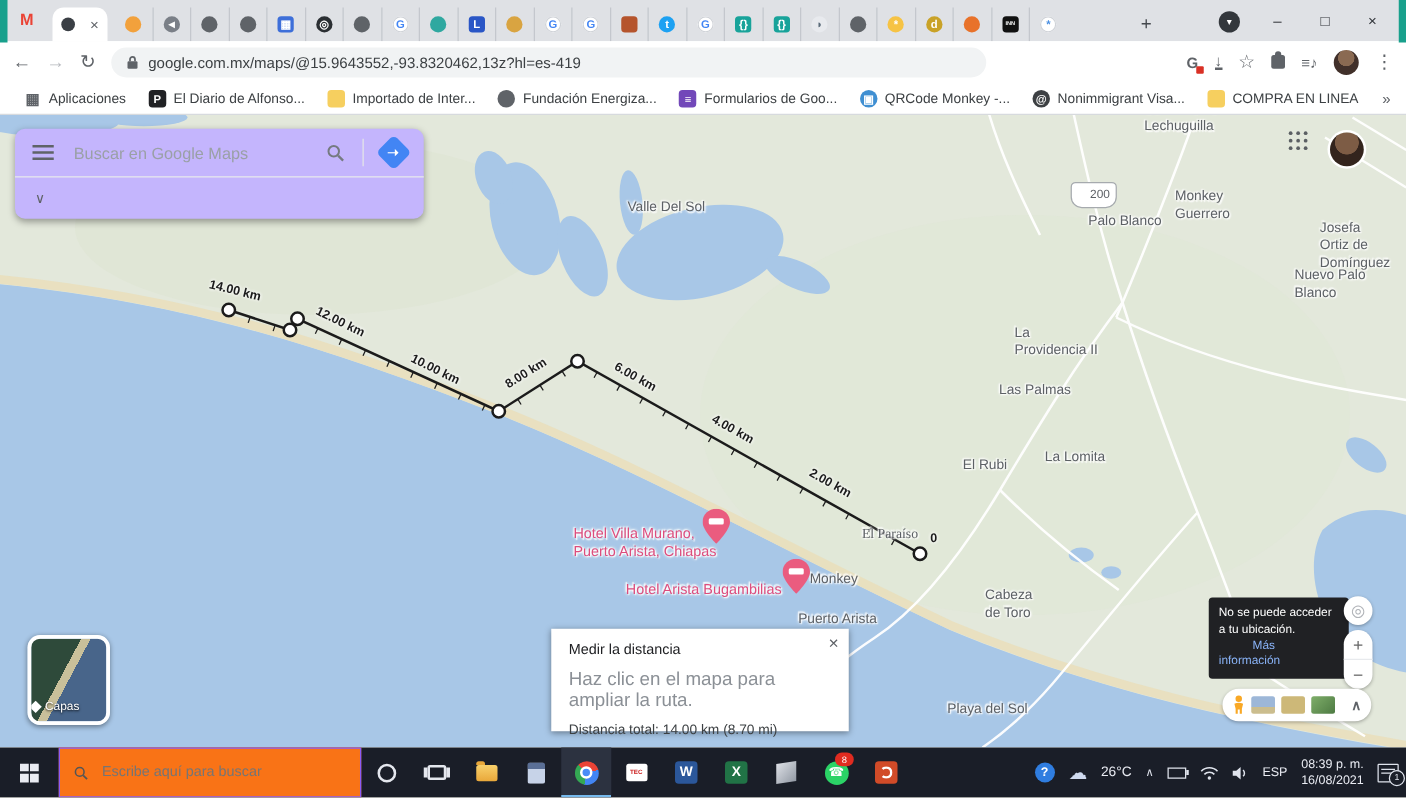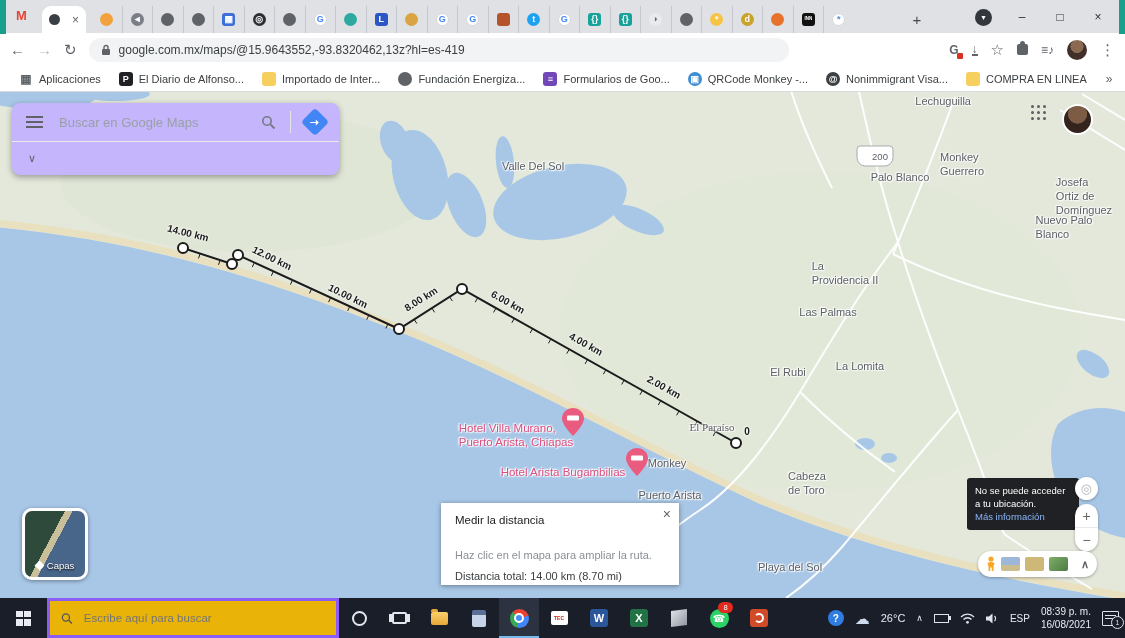--- a/index.html
+++ b/index.html
@@ -78,60 +78,60 @@
   
   .appgrid{position:absolute;left:1031px;top:13px;width:15px;height:15px;display:grid;
       grid-template-columns:repeat(3,3px);grid-template-rows:repeat(3,3px);gap:3px;}
   .appgrid i{background:#5b5f63;border-radius:50%;}
   .map-avatar{position:absolute;left:1064px;top:14px;width:27px;height:27px;border-radius:50%;
       background:radial-gradient(circle at 50% 30%,#7d5c45 0 40%,#33241d 42%);box-shadow:0 0 0 2px #fff;}
   
   .measure{position:absolute;left:441px;top:411px;width:238px;height:82px;background:#fff;
       box-shadow:0 1px 5px rgba(0,0,0,.4);padding:11px 14px;box-sizing:border-box;z-index:4;}
   .measure h4{margin:0;font-size:11.5px;color:#202124;font-weight:normal;}
-  .measure .hint{margin-top:23px;font-size:11px;color:#8b9096;}
+  .measure .hint{margin-top:9px;font-size:15px;color:#8b9096;}
   .measure .total{margin-top:9px;font-size:11px;color:#3c4043;}
   .mclose{position:absolute;top:3px;right:8px;font-size:14px;color:#5f6368;}
   
   .loctip{position:absolute;left:967px;top:386px;width:96px;background:#202124;color:#fff;border-radius:3px;
       padding:7px 8px;font-size:9.5px;line-height:1.35;z-index:4;}
-  .loctip .link{color:#8ab4f8;}
+  .loctip .link{color:#8ab4f8;margin-left:27px;}
   .loctip::after{content:"";position:absolute;right:-5px;top:10px;border:5px solid transparent;border-right:none;
       border-left:6px solid #202124;}
   .locbtn{position:absolute;left:1075px;top:385px;width:23px;height:23px;background:#fff;border-radius:50%;
       box-shadow:0 1px 3px rgba(0,0,0,.3);display:flex;align-items:center;justify-content:center;
       color:#b0b3b8;font-size:13px;z-index:5;}
   .zoomctl{position:absolute;left:1075px;top:412px;width:23px;height:47px;background:#fff;border-radius:12px;
       box-shadow:0 1px 3px rgba(0,0,0,.3);display:flex;flex-direction:column;z-index:4;}
   .zoomctl div{flex:1;display:flex;align-items:center;justify-content:center;font-size:14px;color:#666;}
   .zoomctl div:first-child{border-bottom:1px solid #e8eaed;}
   
   .imagery{position:absolute;left:978px;top:459px;width:119px;height:26px;background:#fff;border-radius:13px;
       box-shadow:0 1px 3px rgba(0,0,0,.3);display:flex;align-items:center;gap:5px;padding:0 8px;box-sizing:border-box;z-index:4;}
   .thumb{width:19px;height:14px;border-radius:2px;}
   .img-chev{margin-left:auto;color:#5f6368;font-size:11px;font-weight:bold;}
   
   .capas{position:absolute;left:22px;top:416px;width:66px;height:72px;border-radius:10px;border:3px solid #fff;
       box-sizing:border-box;box-shadow:0 1px 4px rgba(0,0,0,.4);overflow:hidden;z-index:4;
       background:linear-gradient(118deg,#2e4a3a 0 42%,#c9c09a 42% 50%,#48658a 50% 100%);}
-  .capas .lbl{position:absolute;left:0;right:0;bottom:6px;display:flex;align-items:center;justify-content:center;
+  .capas .lbl{position:absolute;left:0;right:0;bottom:6px;display:flex;align-items:center;
       gap:4px;color:#fff;font-size:9.5px;text-shadow:0 1px 2px #000;}
   .diamond{width:7px;height:7px;background:#fff;transform:rotate(45deg);}
   
   .attrib{position:absolute;left:633px;right:0;bottom:0;height:14px;background:rgba(255,255,255,.85);
       display:flex;align-items:center;gap:15px;font-size:8.5px;color:#2b2b2b;padding:0 8px;white-space:nowrap;z-index:3;}
   .scale{margin-left:auto;display:flex;align-items:center;gap:5px;}
   .scalebar{width:84px;height:5px;border:1px solid #444;border-top:none;}
   
   .taskbar{position:absolute;left:0;right:0;bottom:0;height:40px;background:#1a1e28;display:flex;
       align-items:stretch;color:#e9ebf2;z-index:10;}
   .start{width:47px;display:flex;align-items:center;justify-content:center;}
   .winlogo{width:15px;height:15px;display:grid;grid-template-columns:1fr 1fr;grid-template-rows:1fr 1fr;gap:1.5px;}
   .winlogo i{background:#e9ebf2;}
-  .tsearch{width:292px;background:#eab308;border:3px solid #8b5cf6;display:flex;align-items:center;gap:9px;
+  .tsearch{width:242px;background:#f97316;border:1px solid #8b5cf6;display:flex;align-items:center;gap:9px;
       padding:0 11px;box-sizing:border-box;color:#5a5a5a;}
   .tsearch input{border:none;outline:none;font-size:11.5px;color:#444;width:100%;font-family:inherit;background:transparent;}
   #taskbar-apps{display:flex;align-items:stretch;}
   .tb-app{width:40px;display:flex;align-items:center;justify-content:center;position:relative;}
   .tb-app.active{background:#2c3240;box-shadow:inset 0 -2px 0 #76b9ed;}
   .badge{position:absolute;top:4px;right:6px;min-width:11px;height:11px;background:#e02b20;border-radius:6px;
       color:#fff;font-size:7.5px;display:flex;align-items:center;justify-content:center;padding:0 2px;}
   .app-cortana{width:15px;height:15px;border:2px solid #e4e7ee;border-radius:50%;box-sizing:border-box;}
   .app-task-view{width:15px;height:12px;border:2px solid #e4e7ee;border-radius:2px;box-sizing:border-box;
       box-shadow:-5px 0 0 -2px #e4e7ee,5px 0 0 -2px #e4e7ee;}

